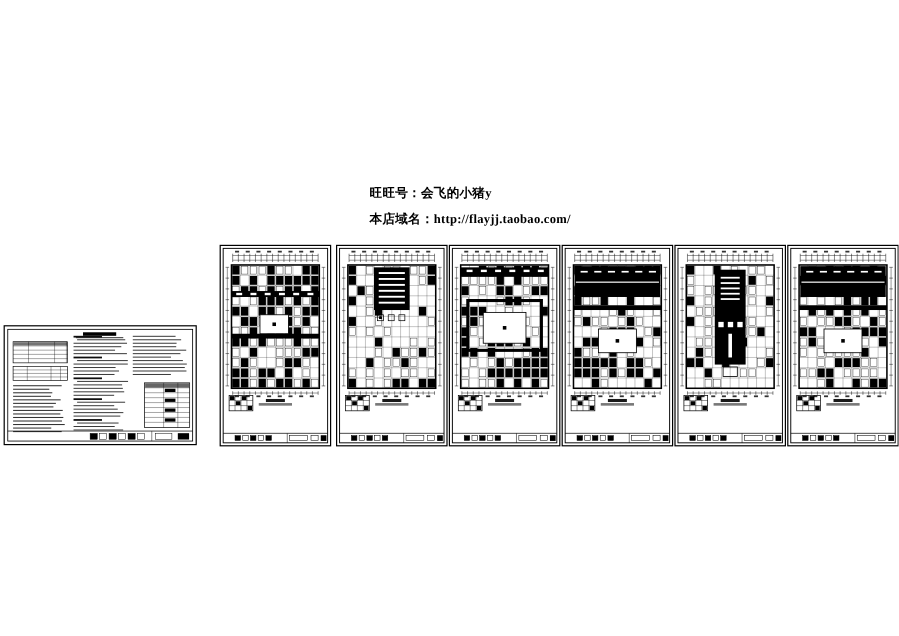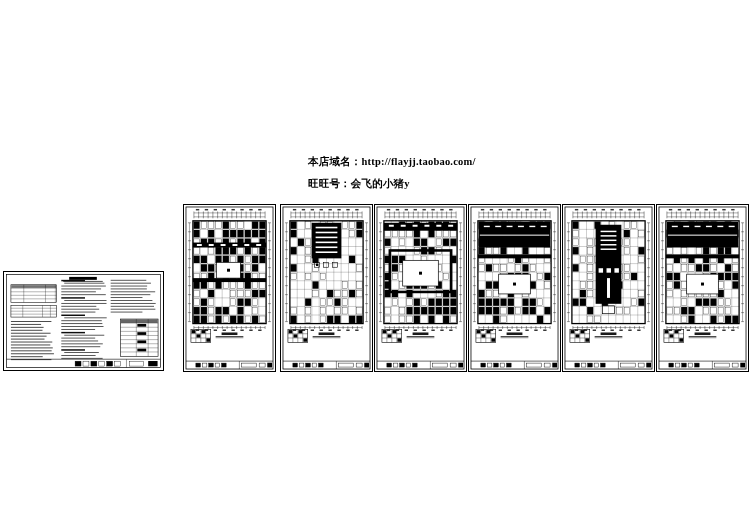--- a/index.html
+++ b/index.html
@@ -19,22 +19,22 @@
   .plan-sheet{top:204px;width:93px;height:168px;}
   .p1{left:183px;} .p2{left:280px;} .p3{left:374px;}
   .p4{left:468px;} .p5{left:562px;} .p6{left:656px;}
 </style>
 </head>
 <body>
 
 <div class="canvas">
 
   <div class="shop-info">
+    <div>旺旺号：会飞的小猪y</div>
     <div>本店域名：http://flayjj.taobao.com/</div>
-    <div>旺旺号：会飞的小猪y</div>
   </div>
 
   <div class="sheet notes-sheet">
     <svg viewBox="0 0 161 100" preserveAspectRatio="none">
         <rect x="2.5" y="2.5" width="156" height="95" fill="none" stroke="#000000" stroke-width="0.7"></rect>
         <rect x="66" y="5" width="28" height="3" fill="#000000"></rect>
         <line x1="60" y1="9.6" x2="100" y2="9.6" stroke="#000000" stroke-width="0.7"></line>
         <rect x="7" y="13" width="46" height="18" fill="none" stroke="#000000" stroke-width="0.55"></rect>
         <line x1="7" y1="16.6" x2="53" y2="16.6" stroke="#000000" stroke-width="0.3"></line>
         <line x1="7" y1="20.2" x2="53" y2="20.2" stroke="#000000" stroke-width="0.3"></line>

